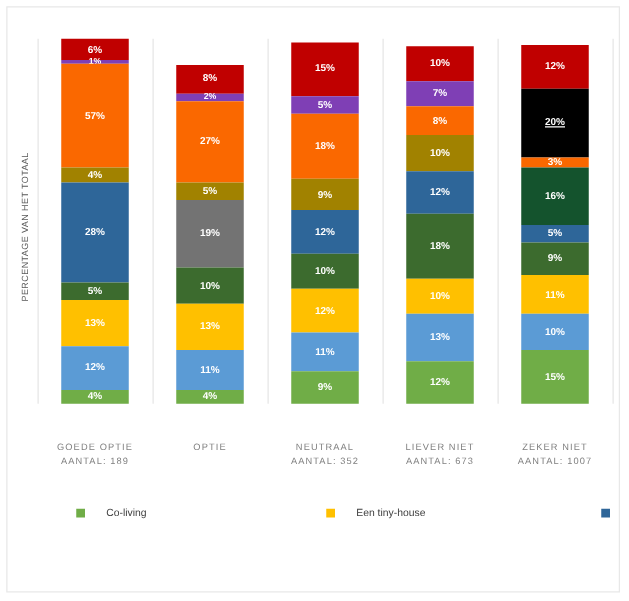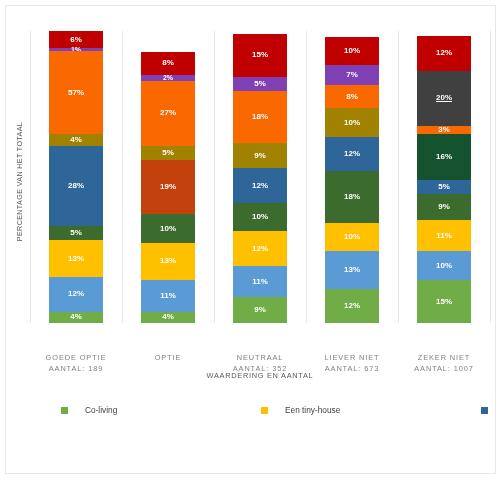--- a/index.html
+++ b/index.html
@@ -217,21 +217,21 @@
             </div>
             <div class="seg" title="Een studio — 11%" style="background: rgb(91, 155, 213); height: 31.4902px;">
               <span>11%</span>
             </div>
             <div class="seg" title="Een tiny-house — 13%" style="background: rgb(255, 192, 0); height: 37.2157px;">
               <span>13%</span>
             </div>
             <div class="seg" title="Inwonen bij familie/vrienden/kennissen — 10%" style="background: rgb(60, 107, 46); height: 28.6275px;">
               <span>10%</span>
             </div>
-            <div class="seg" title="Zoekgebied vergroten — 19%" style="background: #c2410c; height: 54.3922px;">
+            <div class="seg" title="Zoekgebied vergroten — 19%" style="background: #737373; height: 54.3922px;">
               <span>19%</span>
             </div>
             <div class="seg" title="Antikraak — 5%" style="background: rgb(161, 130, 0); height: 14.3137px;">
               <span>5%</span>
             </div>
             <div class="seg" title="Budget vergroten — 27%" style="background: rgb(250, 104, 0); height: 65px;">
               <span>27%</span>
             </div>
             <div class="seg" title="Kraken — 2%" style="background: rgb(127, 63, 181); height: 5.72549px;">
               <span style="font-size: 7px;">2%</span>
@@ -319,21 +319,21 @@
             </div>
             <div class="seg" title="Zoekgebied vergroten — 5%" style="background: rgb(46, 102, 153); height: 14.3137px;">
               <span>5%</span>
             </div>
             <div class="seg" title="Antikraak — 16%" style="background: #14532d; height: 45.8039px; text-align: center;">
               <span>16%</span>
             </div>
             <div class="seg" title="Budget vergroten — 3%" style="background: rgb(250, 104, 0); height: 8.58824px;">
               <span>3%</span>
             </div>
-            <div class="seg" title="Kraken — 20%" style="background: #404040; height: 55px; text-decoration: underline;">
+            <div class="seg" title="Kraken — 20%" style="background: #000000; height: 55px; text-decoration: underline;">
               <span>20%</span>
             </div>
             <div class="seg" title="Sociaal wooncept — 12%" style="background: rgb(192, 0, 0); height: 34.3529px;">
               <span>12%</span>
             </div>
           </div>
         </div>
       </div>
   </div>
 
@@ -352,21 +352,20 @@
       <div class="cat-label">
         <div>LIEVER NIET</div>
         <div>AANTAL: 673</div>
       </div>
       <div class="cat-label">
         <div>ZEKER NIET</div>
         <div>AANTAL: 1007</div>
       </div>
     </div>
 
-  <div id="x-axis-title">WAARDERING EN AANTAL</div>
 
   <div id="legend">
       <div class="legend-item">
         <span class="legend-swatch" style="background: rgb(112, 173, 71);"></span>
         <span class="legend-label">Co-living</span>
       </div>
       <div class="legend-item">
         <span class="legend-swatch" style="background: rgb(255, 192, 0);"></span>
         <span class="legend-label">Een tiny-house</span>
       </div>

